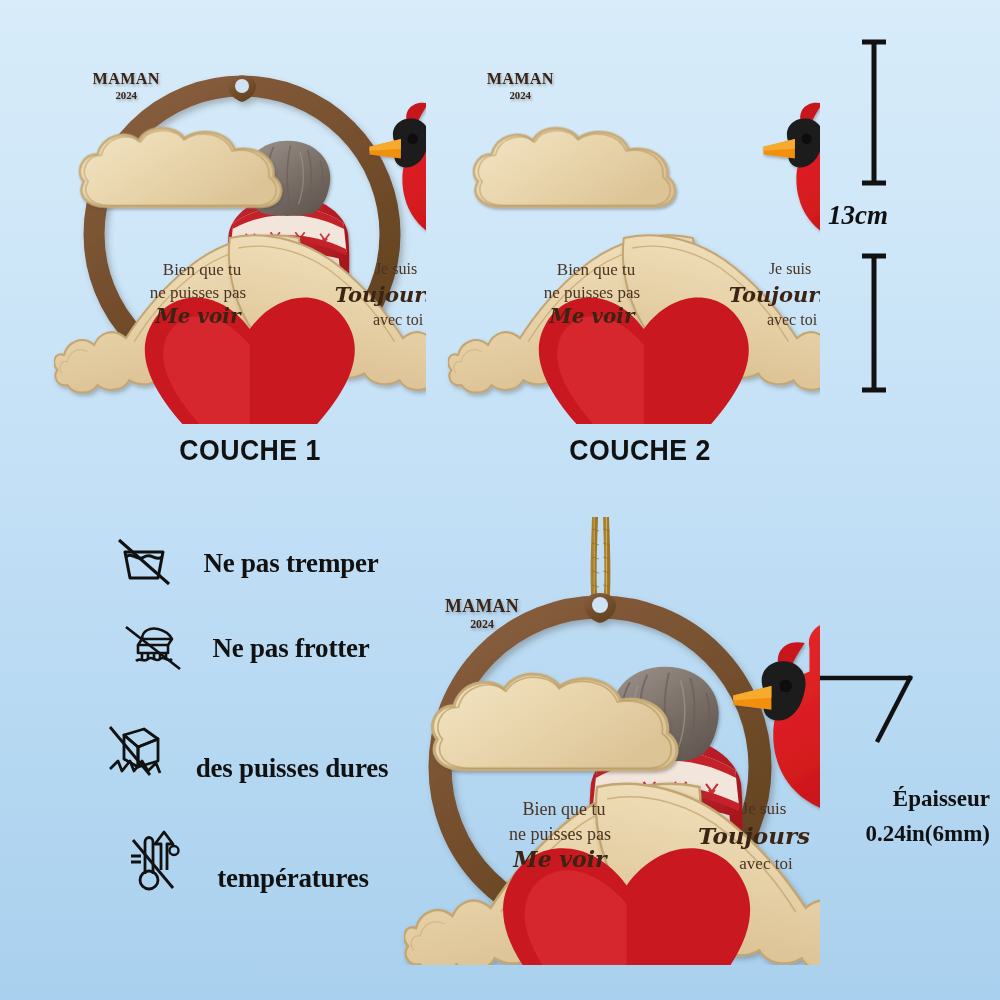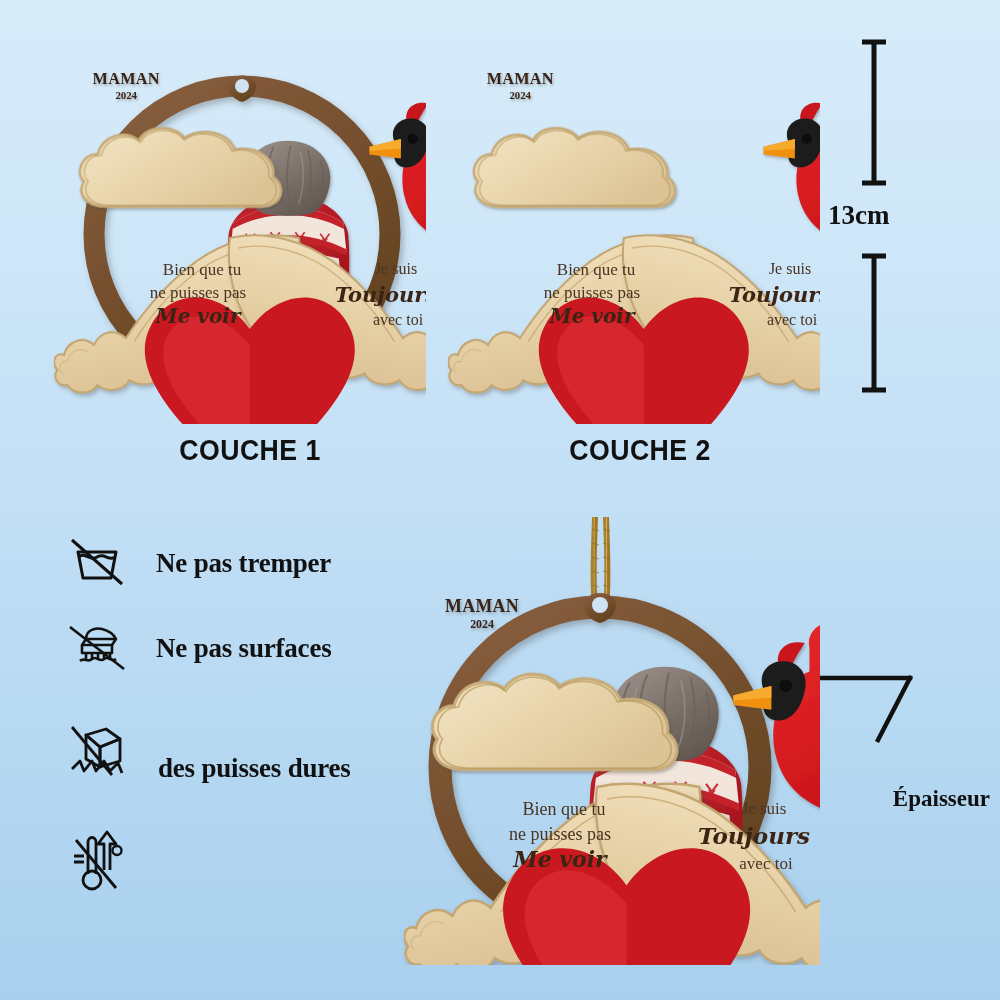--- a/index.html
+++ b/index.html
@@ -22,21 +22,21 @@
 
   
   .dim-text{
     font-family:"Liberation Serif",serif;font-weight:700;
     color:#111;white-space:nowrap;
   }
   .dim13{font-size:27px;}
   .thick-text{font-size:23px;text-align:right;line-height:1.25;}
 
   
-  .care-row{display:flex;align-items:center;gap:28px;}
+  .care-row{display:flex;align-items:center;gap:28px;justify-content:center;}
   .care-label{
     font-family:"Liberation Serif",serif;font-weight:700;
     font-size:27px;color:#111;line-height:1.12;letter-spacing:-.2px;
   }
   .care-icon{flex:0 0 auto;}
 
   
   .w-serif{font-family:"Liberation Serif",serif;fill:#4a3322;}
   .w-script{font-family:"DejaVu Serif",serif;font-style:italic;font-weight:700;fill:#3b2414;}
   .cloud-name{font-family:"Liberation Serif",serif;font-weight:700;fill:#3a2412;letter-spacing:.5px;}
@@ -333,31 +333,32 @@
       <g stroke="#111" stroke-width="5" fill="none">
         <path d="M44 155 L44 14"></path>
         <path d="M32 14 L56 14"></path>
         <path d="M32 155 L56 155"></path>
         <path d="M44 228 L44 362"></path>
         <path d="M32 228 L56 228"></path>
         <path d="M32 362 L56 362"></path>
       </g>
     </svg>
   </div>
-  <div class="abs dim-text dim13" style="left:828px;top:200px;">13cm</div>
+  <div class="abs dim-text dim13" style="left:828px;top:200px;font-style:italic;">13cm</div>
 
   <div class="abs" style="left:798px;top:668px;width:160px;height:90px;">
     <svg viewBox="0 0 160 90" width="160" height="90">
       <g stroke="#111" stroke-width="4.5" fill="none" stroke-linecap="square">
         <path d="M6 10 L112 10"></path>
         <path d="M112 10 L80 72"></path>
       </g>
     </svg>
   </div>
   <div class="abs thick-text dim-text" style="left:790px;top:785px;width:200px;">Épaisseur</div>
+  <div class="abs thick-text dim-text" style="left:790px;top:820px;width:200px;">0.24in(6mm)</div>
 
   <div class="abs" style="left:400px;top:505px;width:420px;height:460px;">
     <svg viewBox="0 0 420 460" width="420" height="460">
 
       <g>
         <path d="M195 12 C194 48 192 78 195 100" fill="none" stroke="url(#cordGrad)" stroke-width="6"></path>
         <path d="M206 12 C207 48 209 78 206 100" fill="none" stroke="url(#cordGrad)" stroke-width="6"></path>
         <g stroke="#8d6a22" stroke-width="1" opacity=".65">
           <path d="M192 24 L199 26"></path>
             <path d="M192 38 L199 40"></path>
@@ -439,21 +440,21 @@
           <g fill="none" stroke="#111" stroke-width="2.6" stroke-linejoin="round">
             <path d="M16 30 L46 30 L50 24 L20 24 Z"></path>
             <path d="M20 24 C20 16 28 12 36 14 C44 16 48 20 50 24"></path>
             <path d="M16 30 L16 38 L46 38 L46 30"></path>
             <path d="M20 38 L20 44 M26 38 L26 44 M32 38 L32 44 M38 38 L38 44 M44 38 L44 44"></path>
             <path d="M14 46 C18 42 22 48 26 44 C30 40 34 48 38 44 C42 40 46 48 50 44"></path>
             <path d="M4 12 L58 54"></path>
           </g>
         </svg>
       </span>
-      <span class="care-label">Ne pas surfaces</span>
+      <span class="care-label">Ne pas frotter</span>
     </div>
 
     <div class="care-row" style="height:110px;">
       <span class="care-icon">
         <svg width="64" height="68" viewBox="0 0 64 68">
           <g fill="none" stroke="#111" stroke-width="2.8" stroke-linejoin="round">
             <path d="M20 18 L40 12 L54 22 L34 30 Z"></path>
             <path d="M20 18 L20 42 L34 50 L34 30 Z"></path>
             <path d="M34 30 L54 22 L54 44 L34 50 Z"></path>
             <path d="M6 52 L14 44 L18 54 L26 44 L30 54 L38 44 L44 54 L52 46 L56 56"></path>
@@ -477,17 +478,18 @@
             <circle cx="26" cy="54" r="9"></circle>
             <path d="M8 30 L18 30 M8 36 L18 36"></path>
             <path d="M38 44 L38 18 L32 18 L41 6 L50 18 L44 18 L44 44"></path>
             <path d="M51 20 a4.5 4.5 0 1 0 0 9 a4.5 4.5 0 1 0 0 -9" stroke-width="2.4"></path>
             <path d="M10 14 L50 62"></path>
           </g>
         </svg>
       </span>
       <span class="care-label">
         <br>
+        <span>températures</span>
       </span>
     </div>
   </div>
 
 </div>
 
 </body></html>

